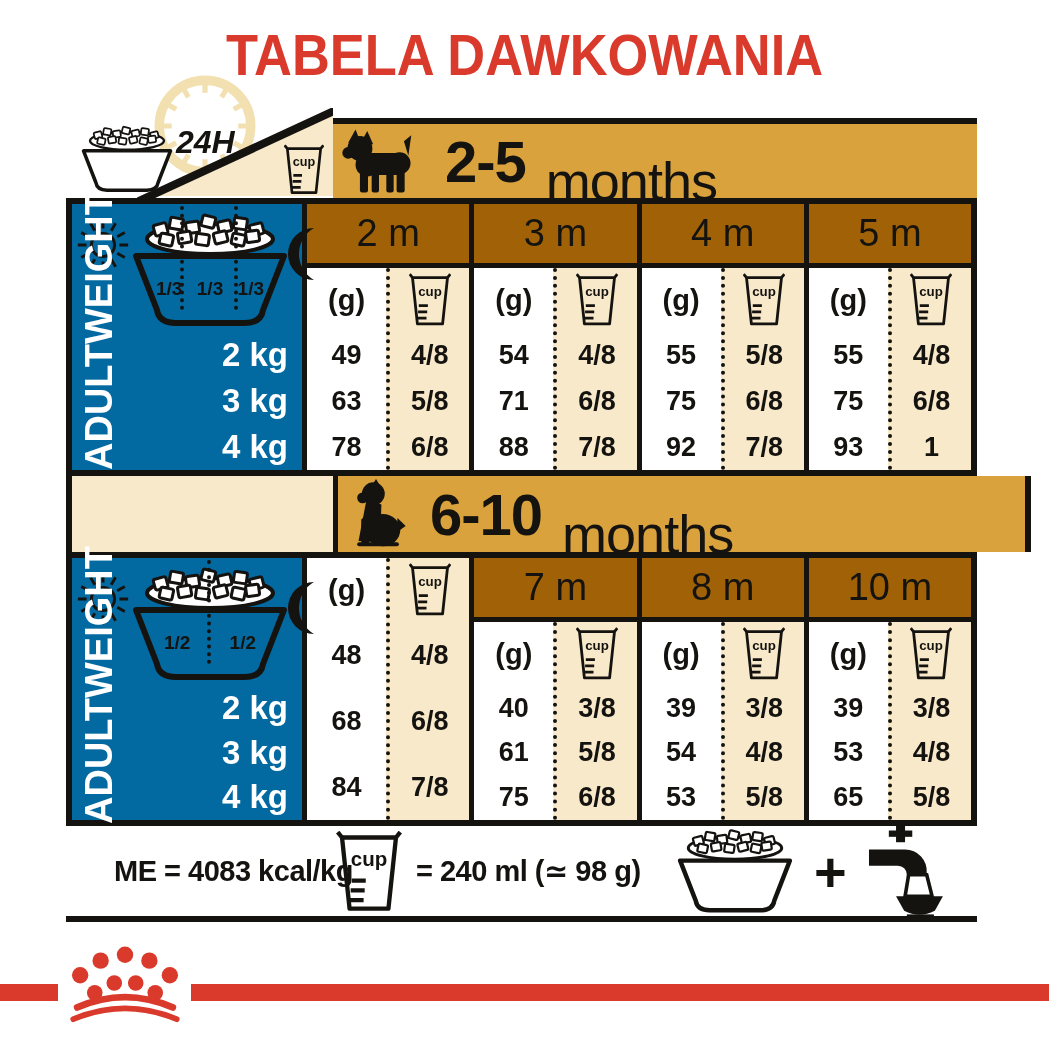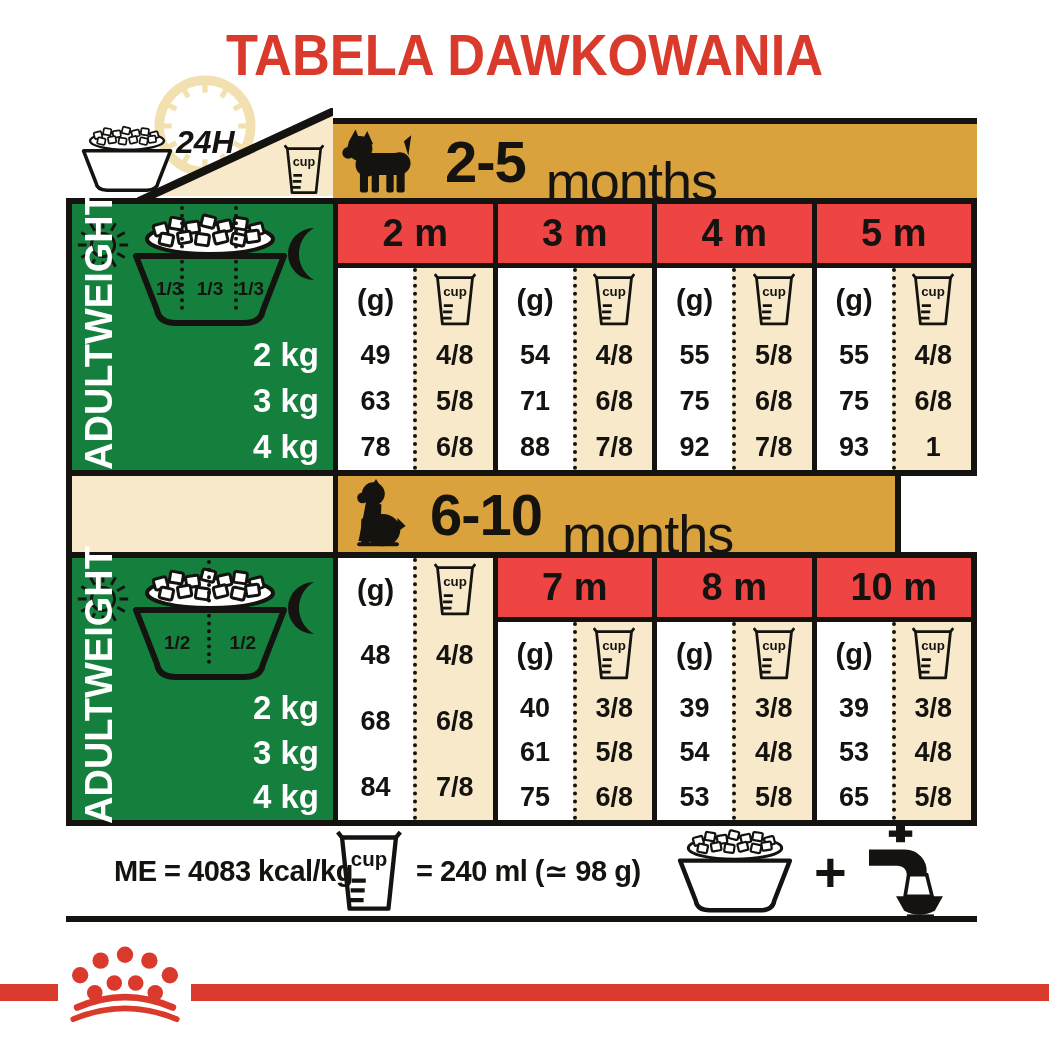--- a/index.html
+++ b/index.html
@@ -18,26 +18,26 @@
   #hero-cup{left:284px;top:144px;width:40px;height:52px;}
   
   .agehead{background:#D9A23C;display:flex;align-items:center;gap:20px;}
   #head1{left:333px;top:118px;width:644px;height:80px;border-top:6px solid #141310;box-sizing:border-box;}
   .agebig{font-size:58px;font-weight:bold;letter-spacing:-1px;}
   .ageword{font-size:54px;font-weight:normal;letter-spacing:-1px;margin-top:40px;}
   
   .block{box-sizing:border-box;border:6px solid #141310;display:flex;background:#fff;}
   #block1{left:66px;top:198px;width:911px;height:278px;}
   #block2{left:66px;top:552px;width:911px;height:274px;}
-  .panel{width:261px;background:#15803d;position:relative;flex:none;}
+  .panel{width:230px;background:#0369a1;position:relative;flex:none;}
   .marea{flex:1;display:flex;border-left:5px solid #141310;}
   .mcol{flex:1;display:flex;flex-direction:column;min-width:0;}
   .mcol + .mcol{border-left:5px solid #141310;}
   .mhead{height:59px;border-bottom:5px solid #141310;display:flex;align-items:center;justify-content:center;
-         font-size:38px;font-weight:bold;background:#ef4444;}
+         font-size:38px;font-weight:normal;background:#a16207;}
   .mbody{flex:1;display:flex;}
   .half{flex:1;display:grid;justify-items:center;align-items:center;}
   #block1 .half{grid-template-rows:64px 46px 46px 46px;}
   #block2 .half{grid-template-rows:64px 1fr 1fr 1fr;}
   .ghalf{background:#fff;}
   .chalf{background:#F8E9CA;border-left:4px dotted #141310;}
   .unit{font-size:29px;font-weight:bold;}
   .val{font-size:27px;font-weight:bold;}
   .cupsvg text{font-size:19px;font-weight:bold;fill:#141310;text-anchor:middle;
                font-family:"Liberation Sans","DejaVu Sans",sans-serif;}
@@ -46,21 +46,21 @@
   .moon{left:212px;top:22px;width:40px;height:56px;}
   .bowlwrap{left:58px;top:2px;width:160px;height:126px;position:absolute;}
   .bowlwrap svg.bowl{position:absolute;left:0;top:6px;width:160px;height:116px;}
   .dotv{position:absolute;top:0;height:104px;border-left:4px dotted #141310;}
   .fracs{position:absolute;top:72px;left:26px;right:26px;display:flex;justify-content:space-between;}
   .frac{font-size:19px;font-weight:bold;}
   .aw{position:absolute;left:10px;top:124px;height:142px;writing-mode:vertical-rl;transform:rotate(180deg);
       color:#fff;font-size:38px;font-weight:bold;line-height:.92;letter-spacing:0;display:flex;align-items:center;}
   .wrow{position:absolute;right:14px;height:46px;line-height:46px;color:#fff;font-size:33px;font-weight:bold;}
   
-  #mid{left:66px;top:476px;width:835px;height:76px;display:flex;box-sizing:border-box;
+  #mid{left:66px;top:476px;width:965px;height:76px;display:flex;box-sizing:border-box;
        border-left:6px solid #141310;border-right:6px solid #141310;}
   #midcream{width:261px;background:#F8E9CA;flex:none;}
   #midgold{flex:1;border-left:5px solid #141310;}
   
   #footer{left:66px;top:826px;width:911px;height:96px;box-sizing:border-box;border-bottom:6px solid #141310;}
   .ftext{position:absolute;top:0;height:90px;display:flex;align-items:center;font-size:29px;font-weight:bold;letter-spacing:-0.5px;}
   #me{left:48px;}
   #equiv{left:350px;}
   #fcup{left:264px;top:5px;width:78px;height:82px;}
   #fbowl{left:590px;top:2px;width:158px;height:86px;}

